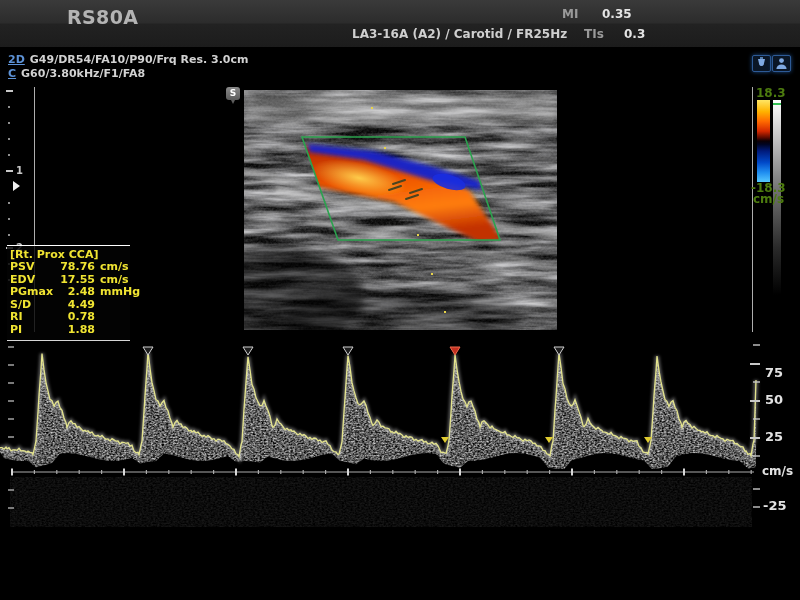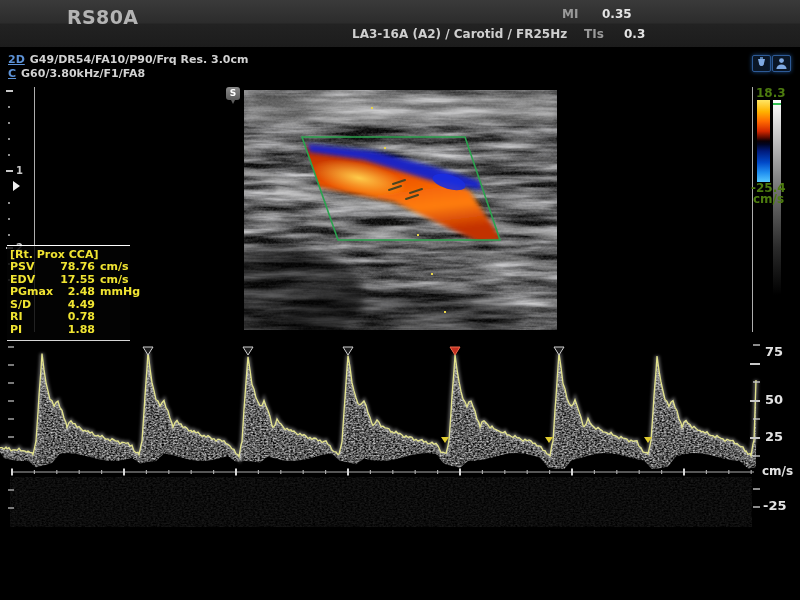--- a/index.html
+++ b/index.html
@@ -177,21 +177,21 @@
       </g>
     </svg>
   </div>
 
   <div class="smark">S</div>
 
   <div class="cbar-lab" style="left:756px;top:88px;">18.3</div>
   <div class="cbar"></div>
   <div class="gbar"></div>
   <div class="gtick"></div>
-  <div class="cbar-lab" style="left:751px;top:183px;">-25.4</div>
+  <div class="cbar-lab" style="left:751px;top:183px;">-18.3</div>
   <div class="cbar-lab" style="left:753px;top:194px;">cm/s</div>
 
   <div class="mpanel">
     <div class="mtitle">[Rt. Prox CCA]</div>
     <div class="mrow">
         <span>PSV</span>
         <span class="v">78.76</span>
         <span class="u">cm/s</span>
       </div>
     <div class="mrow">
@@ -303,19 +303,19 @@
           <polygon points="343,347 353,347 348,355" fill="#1e1e1e" stroke="#cfcfcf" stroke-width="1"></polygon>
           <polygon points="554,347 564,347 559,355" fill="#1e1e1e" stroke="#cfcfcf" stroke-width="1"></polygon>
           <polygon points="450,347 460,347 455,355" fill="#c23020" stroke="#ef6a4e" stroke-width="1"></polygon>
           <polygon points="441,437 449,437 445,443" fill="#e0cc30"></polygon>
           <polygon points="545,437 553,437 549,443" fill="#e0cc30"></polygon>
           <polygon points="644,437 652,437 648,443" fill="#e0cc30"></polygon>
         </g>
     </svg>
   </div>
 
-  <div class="slab" style="left:765px;top:346px;">75</div>
+  <div class="slab" style="left:765px;top:367px;">75</div>
   <div class="slab" style="left:765px;top:394px;">50</div>
   <div class="slab" style="left:765px;top:431px;">25</div>
   <div class="slab" style="left:762px;top:465px;font-size:12px;">cm/s</div>
   <div class="slab" style="left:763px;top:500px;">-25</div>
 
 </div>
 
 </body></html>

